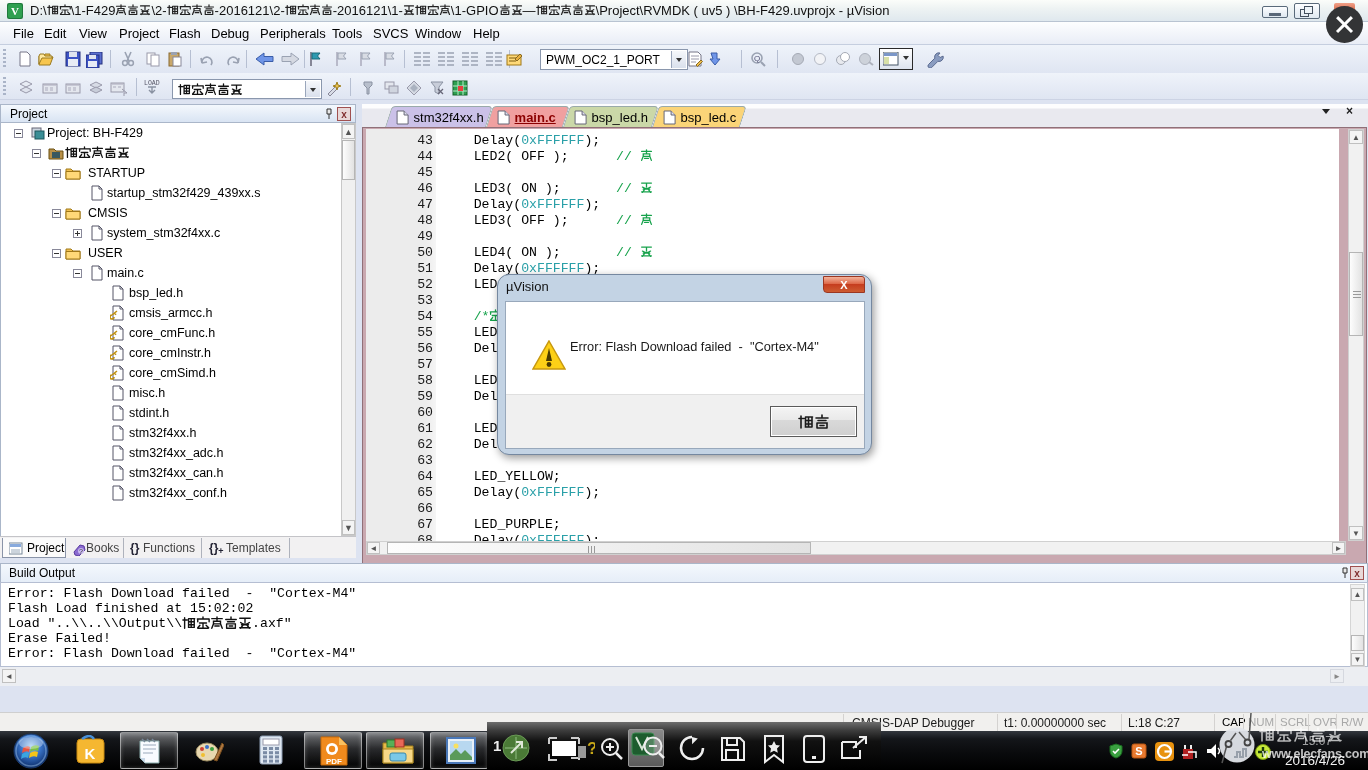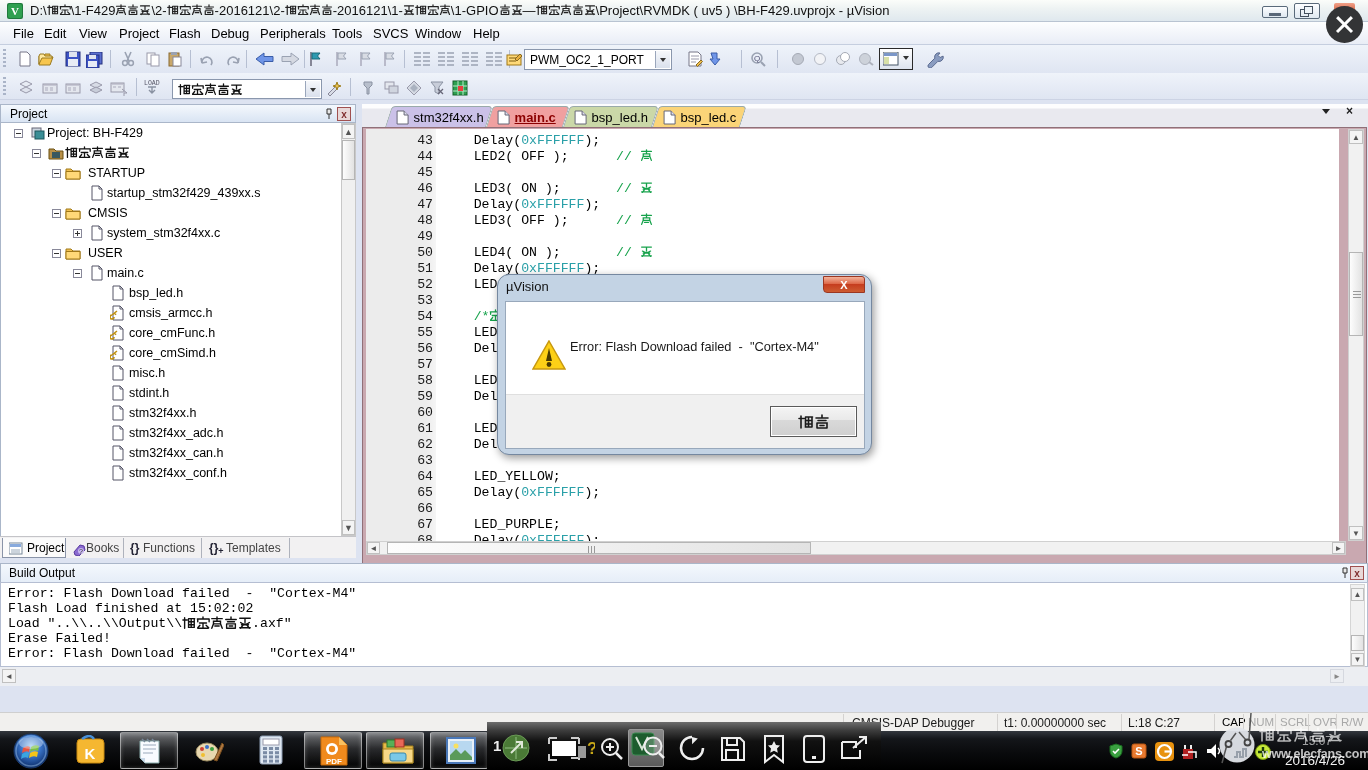--- a/index.html
+++ b/index.html
@@ -237,21 +237,21 @@
           <circle cx="11" cy="6" r="4.5" fill="#fff" stroke="#a5aab5"></circle>
         </svg><svg class="abs" style="left:857px;top:6px" width="18" height="16" viewBox="0 0 18 16">
           <circle cx="8" cy="8" r="5.5" fill="#cdd2da" stroke="#adb2bd"></circle>
           <path d="M12 11 l4 3" stroke="#adb2bd" stroke-width="2"></path>
         </svg><div class="abs" style="left:879px;top:3px;width:34px;height:22px;border:1px solid #2a2a2a;background:linear-gradient(#fff,#dde3ee)"></div><svg class="abs" style="left:883px;top:7px" width="16" height="14" viewBox="0 0 16 14">
           <rect x="0" y="0" width="15" height="13" fill="#fff" stroke="#456"></rect>
           <rect x="1" y="1" width="13" height="3" fill="#7a96c8"></rect>
           <rect x="1" y="5" width="5" height="7" fill="#d8e0a8"></rect>
         </svg><div class="abs" style="left:903px;top:11px;border:3.5px solid transparent;border-top:4.5px solid #333"></div><svg class="abs" style="left:925px;top:6px" width="20" height="17" viewBox="0 0 20 17">
           <path d="M15 2 a4.2 4.2 0 0 0 -5.2 5.2 L3.5 13.5 a2.2 2.2 0 0 0 3.1 3.1 L12.9 10.3 a4.2 4.2 0 0 0 5.2-5.2 l-3 1.4 -2.1-2.1z" fill="#8a9cc0" stroke="#5a6a90"></path>
-        </svg></span><div class="combo" style="left:524px;top:4px;width:148px;height:21px">
+        </svg></span><div class="combo" style="left:540px;top:4px;width:148px;height:21px">
         <span class="ctx" style="font-size:12px;top:3px">PWM_OC2_1_PORT</span>
         <span class="cbtn"></span>
       </div></div>
 
 <div id="tb2" class="abs"><div class="grip" style="top:4px;height:20px"></div><span id="tb2icons"><svg class="abs" style="left:18px;top:7px" width="18" height="16" viewBox="0 0 18 16">
           <path d="M2 4 l6-3 6 3 -6 3z" fill="#e8ecf4" stroke="#99a"></path>
           <path d="M2 7 l6-3 6 3 -6 3z" fill="#dfe3ed" stroke="#99a" transform="translate(0 3)"></path>
         </svg><svg class="abs" style="left:42px;top:7px" width="18" height="16" viewBox="0 0 18 16">
           <rect x="1" y="4" width="14" height="9" fill="#e4e7ee" stroke="#99a"></rect>
           <path d="M2 5h12 M3 8h3 M8 8h3 M3 10h3 M8 10h3" stroke="#aab"></path>
@@ -397,20 +397,28 @@
         </svg>
         <span class="lbl" style="left:128px">cmsis_armcc.h</span>
       </div>
       <div class="trow">
         <svg class="ticon" style="left:109px" width="16" height="16">
           <path d="M3 1 h7 l3 3 v11 h-10 z" fill="#fff" stroke="#556"></path>
           <path d="M10 1 v3 h3" fill="none" stroke="#556"></path>
           <path d="M2 10 l5 -4 m-2.5 2 l1.5 1.8 M2 10 a2 2 0 1 0 2 2" stroke="#c09010" stroke-width="1.6" fill="none"></path>
         </svg>
         <span class="lbl" style="left:128px">core_cmFunc.h</span>
+      </div>
+      <div class="trow">
+        <svg class="ticon" style="left:109px" width="16" height="16">
+          <path d="M3 1 h7 l3 3 v11 h-10 z" fill="#fff" stroke="#556"></path>
+          <path d="M10 1 v3 h3" fill="none" stroke="#556"></path>
+          <path d="M2 10 l5 -4 m-2.5 2 l1.5 1.8 M2 10 a2 2 0 1 0 2 2" stroke="#c09010" stroke-width="1.6" fill="none"></path>
+        </svg>
+        <span class="lbl" style="left:128px">core_cmInstr.h</span>
       </div>
       <div class="trow">
         <svg class="ticon" style="left:109px" width="16" height="16">
           <path d="M3 1 h7 l3 3 v11 h-10 z" fill="#fff" stroke="#556"></path>
           <path d="M10 1 v3 h3" fill="none" stroke="#556"></path>
           <path d="M2 10 l5 -4 m-2.5 2 l1.5 1.8 M2 10 a2 2 0 1 0 2 2" stroke="#c09010" stroke-width="1.6" fill="none"></path>
         </svg>
         <span class="lbl" style="left:128px">core_cmSimd.h</span>
       </div>
       <div class="trow">

